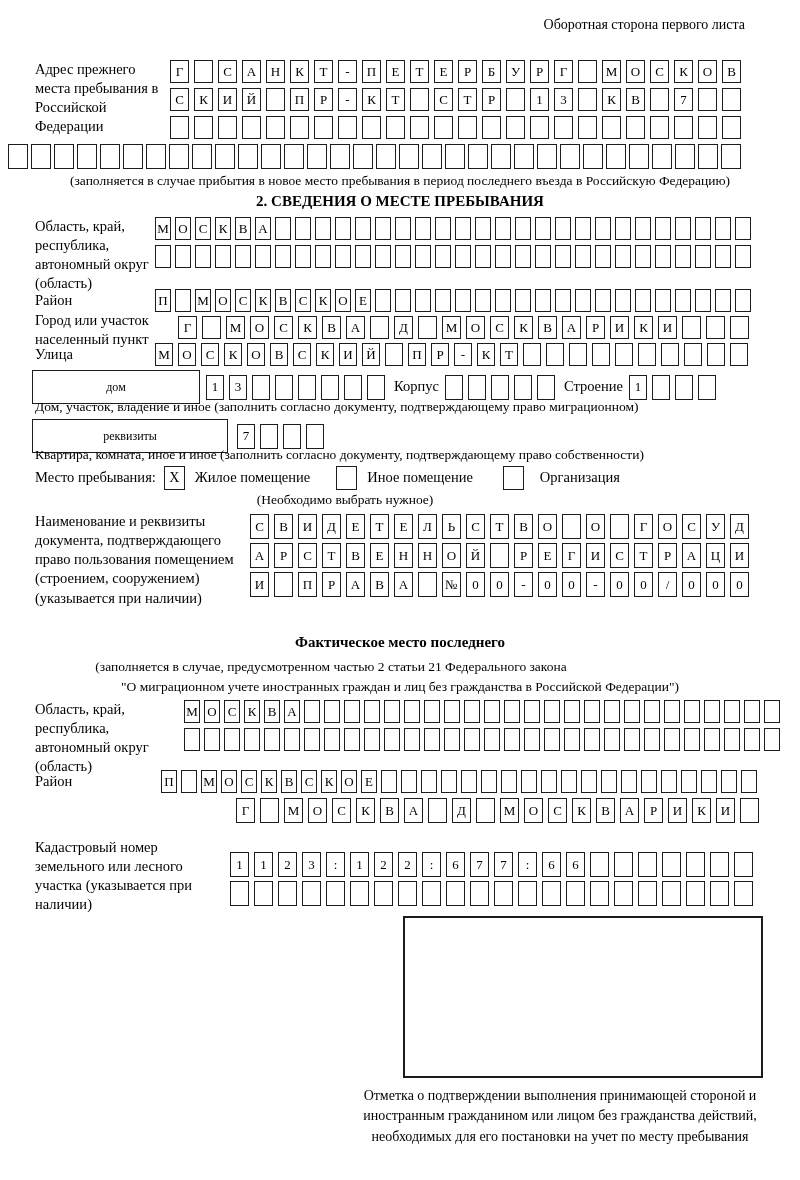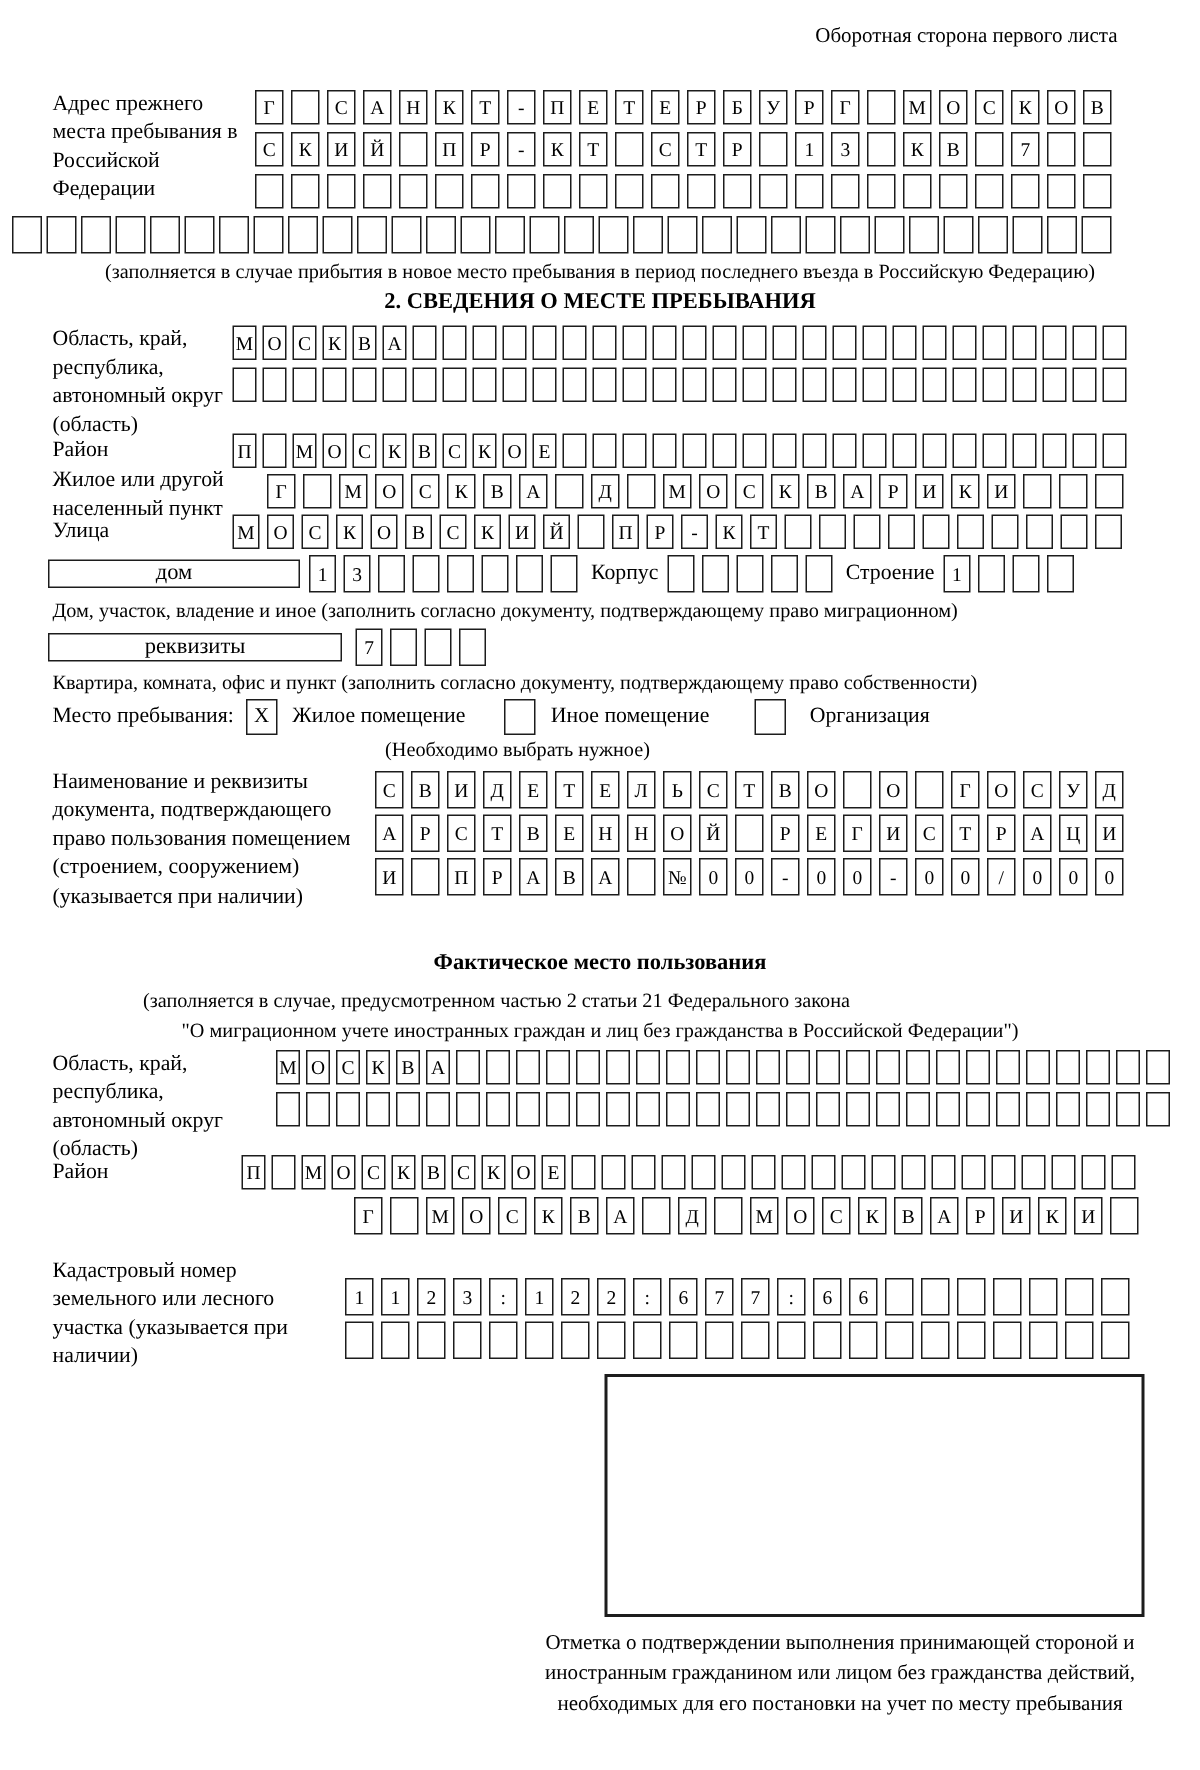--- a/index.html
+++ b/index.html
@@ -21,22 +21,22 @@
   }
   .r24{gap:5px;} .r24 .cell{width:19px; height:23px;}
   .r30{gap:4px;} .r30 .cell{width:16px; height:23px;}
   .r26{gap:5px;} .r26 .cell{width:18px; height:23px;}
   .r32{gap:3px;} .r32 .cell{width:20px; height:25px;}
   .r21{gap:5px;} .r21 .cell{width:19px; height:25px;}
   .r22{gap:5px;} .r22 .cell{width:19px; height:25px;}
   .rh{gap:5px;}  .rh  .cell{width:18px; height:25px;}
   .gap4{row-gap:5px;}
   .typebox{
-    box-sizing:border-box; border:1.6px solid #1c1c1c; height:19px;
-    display:flex; align-items:center; justify-content:center; font-size:15px;
+    box-sizing:border-box; border:1.6px solid #1c1c1c; height:34px;
+    display:flex; align-items:center; justify-content:center; font-size:12px;
   }
   .ckbox{
     box-sizing:border-box; border:1.6px solid #1c1c1c; width:21px; height:24px;
     display:inline-flex; align-items:center; justify-content:center; font-size:14px;
   }
   .stamp{
     box-sizing:border-box; border:2px solid #1c1c1c; background:#fff;
   }
 </style>
 </head>
@@ -260,21 +260,21 @@
       <span class="cell"></span>
       <span class="cell"></span>
       <span class="cell"></span>
       <span class="cell"></span>
       <span class="cell"></span>
       <span class="cell"></span>
       <span class="cell"></span>
       <span class="cell"></span>
     </div>
 
-  <div class="abs lbl" style="left:35px; top:311px; width:140px;">Жилое или другой населенный пункт</div>
+  <div class="abs lbl" style="left:35px; top:311px; width:140px;">Город или участок населенный пункт</div>
   <div class="abs boxrow r24" style="left:178px; top:316px;">
       <span class="cell">Г</span>
       <span class="cell"></span>
       <span class="cell">М</span>
       <span class="cell">О</span>
       <span class="cell">С</span>
       <span class="cell">К</span>
       <span class="cell">В</span>
       <span class="cell">А</span>
       <span class="cell"></span>
@@ -357,21 +357,21 @@
 
   <div class="abs boxrow" style="left:32px; top:419px; align-items:center;">
     <div class="typebox" style="width:196px; margin-right:9px;">реквизиты</div>
     <div class="boxrow rh">
         <span class="cell">7</span>
         <span class="cell"></span>
         <span class="cell"></span>
         <span class="cell"></span>
       </div>
   </div>
-  <div class="abs cap" style="left:35px; top:447px;">Квартира, комната, офис и пункт (заполнить согласно документу, подтверждающему право собственности)</div>
+  <div class="abs cap" style="left:35px; top:447px;">Квартира, комната, иное и иное (заполнить согласно документу, подтверждающему право собственности)</div>
 
   <div class="abs boxrow" style="left:35px; top:466px; align-items:center;">
     <span class="lbl" style="margin-right:8px;">Место пребывания:</span>
     <span class="ckbox">X</span>
     <span class="lbl" style="margin-left:10px;">Жилое помещение</span>
     <span class="ckbox" style="margin-left:26px;"></span>
     <span class="lbl" style="margin-left:10px;">Иное помещение</span>
     <span class="ckbox" style="margin-left:30px;"></span>
     <span class="lbl" style="margin-left:16px;">Организация</span>
   </div>
@@ -443,21 +443,21 @@
         <span class="cell">-</span>
         <span class="cell">0</span>
         <span class="cell">0</span>
         <span class="cell">/</span>
         <span class="cell">0</span>
         <span class="cell">0</span>
         <span class="cell">0</span>
       </div>
   </div>
 
-  <div class="abs bold center" style="left:0; top:634px; width:800px; font-size:15px;">Фактическое место пользования</div>
+  <div class="abs bold center" style="left:0; top:634px; width:800px; font-size:15px;">Фактическое место последнего</div>
   <div class="abs cap center" style="left:0; top:659px; width:662px;">(заполняется в случае, предусмотренном частью 2 статьи 21 Федерального закона</div>
   <div class="abs cap center" style="left:0; top:679px; width:800px;">"О миграционном учете иностранных граждан и лиц без гражданства в Российской Федерации")</div>
 
   <div class="abs lbl" style="left:35px; top:700px; width:150px;">Область, край, республика, автономный округ (область)</div>
   <div class="abs rows gap4" style="left:184px; top:700px;">
     <div class="boxrow r30">
         <span class="cell">М</span>
         <span class="cell">О</span>
         <span class="cell">С</span>
         <span class="cell">К</span>

